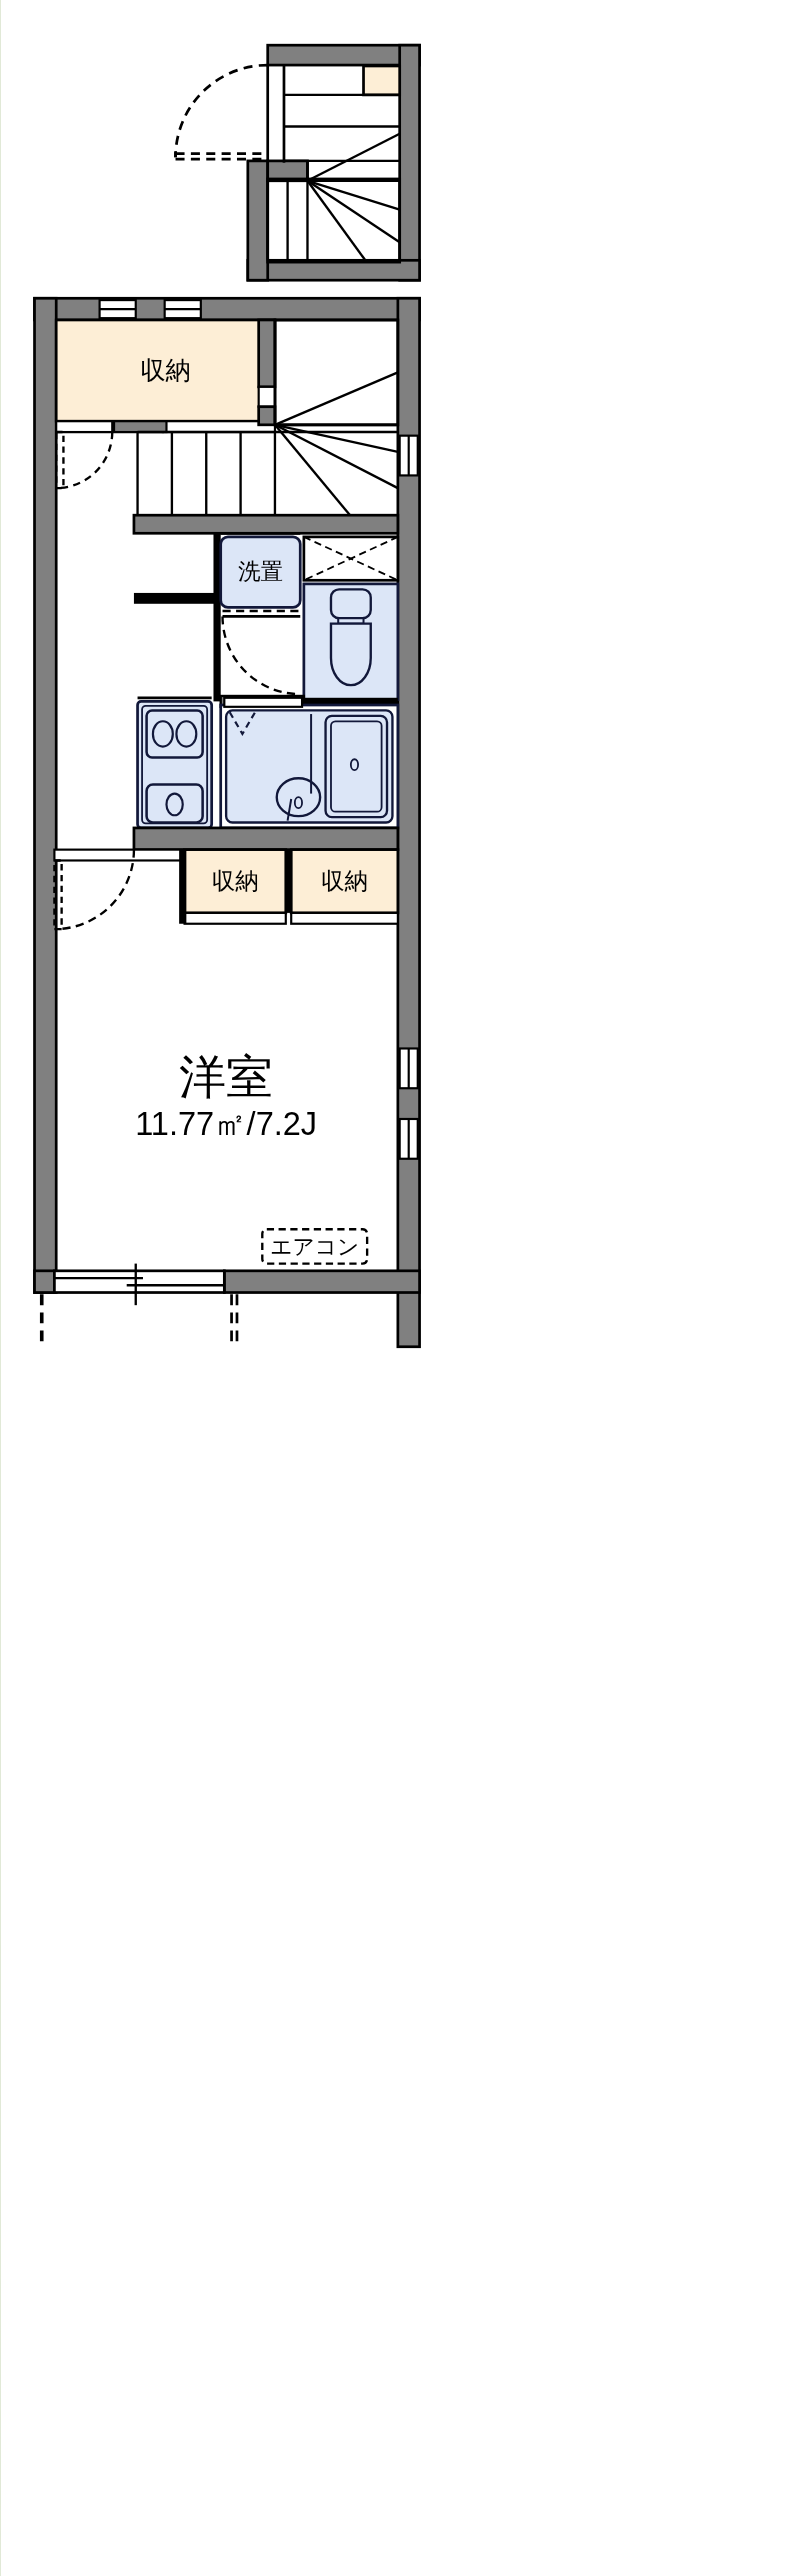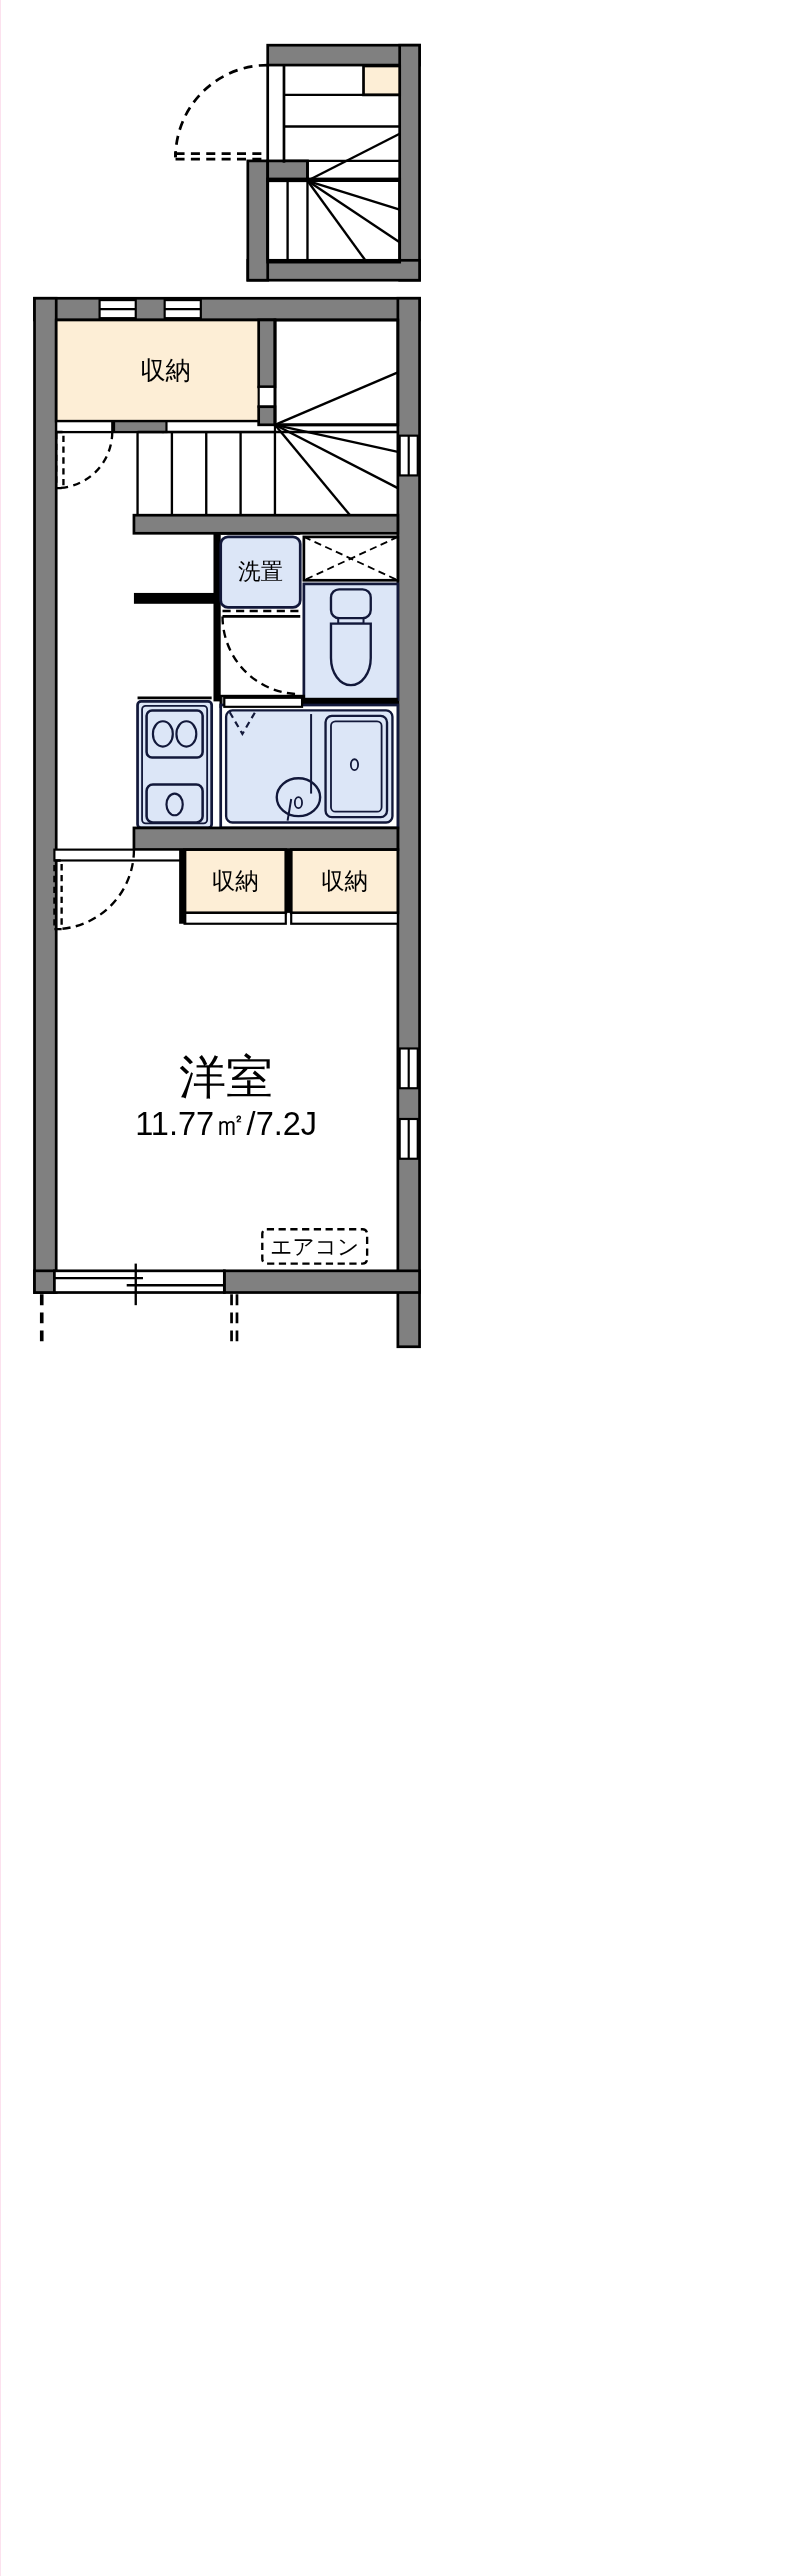--- a/index.html
+++ b/index.html
@@ -10,21 +10,21 @@
   body {
     width: 812px;
     height: 2576px;
     font-family: "Liberation Sans", sans-serif;
     overflow: hidden;
   }
   #plan-root {
     position: relative;
     width: 720px;
     height: 2576px;
-    background: #ec4899;
+    background: #4d7c0f;
   }
   svg.floorplan {
     display: block;
     width: 812px;
     height: 2576px;
   }
   .rm-label {
     font-family: "Liberation Sans", sans-serif;
     fill: #000000;
     text-anchor: middle;

